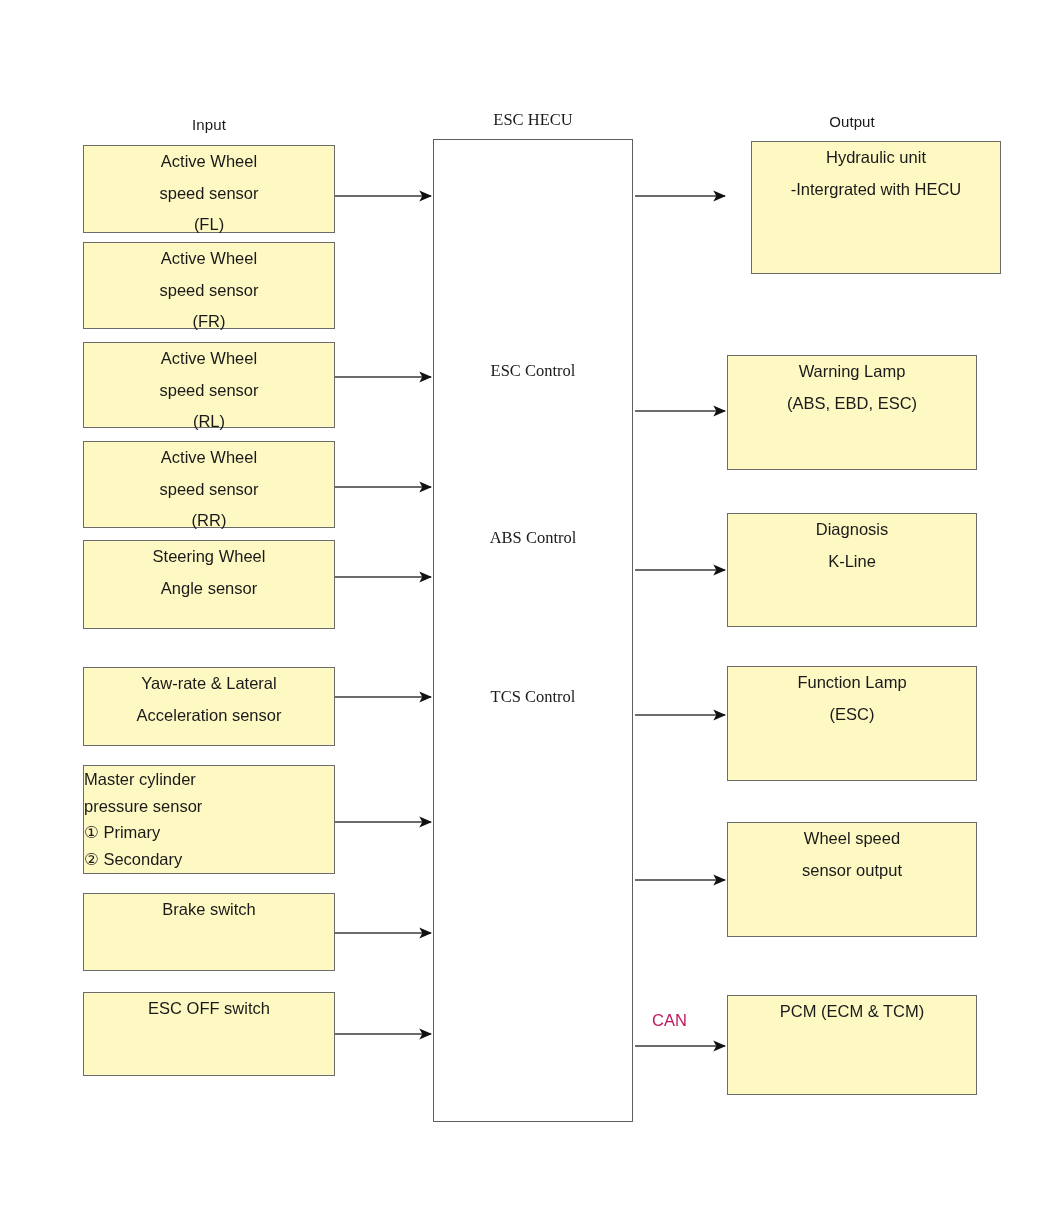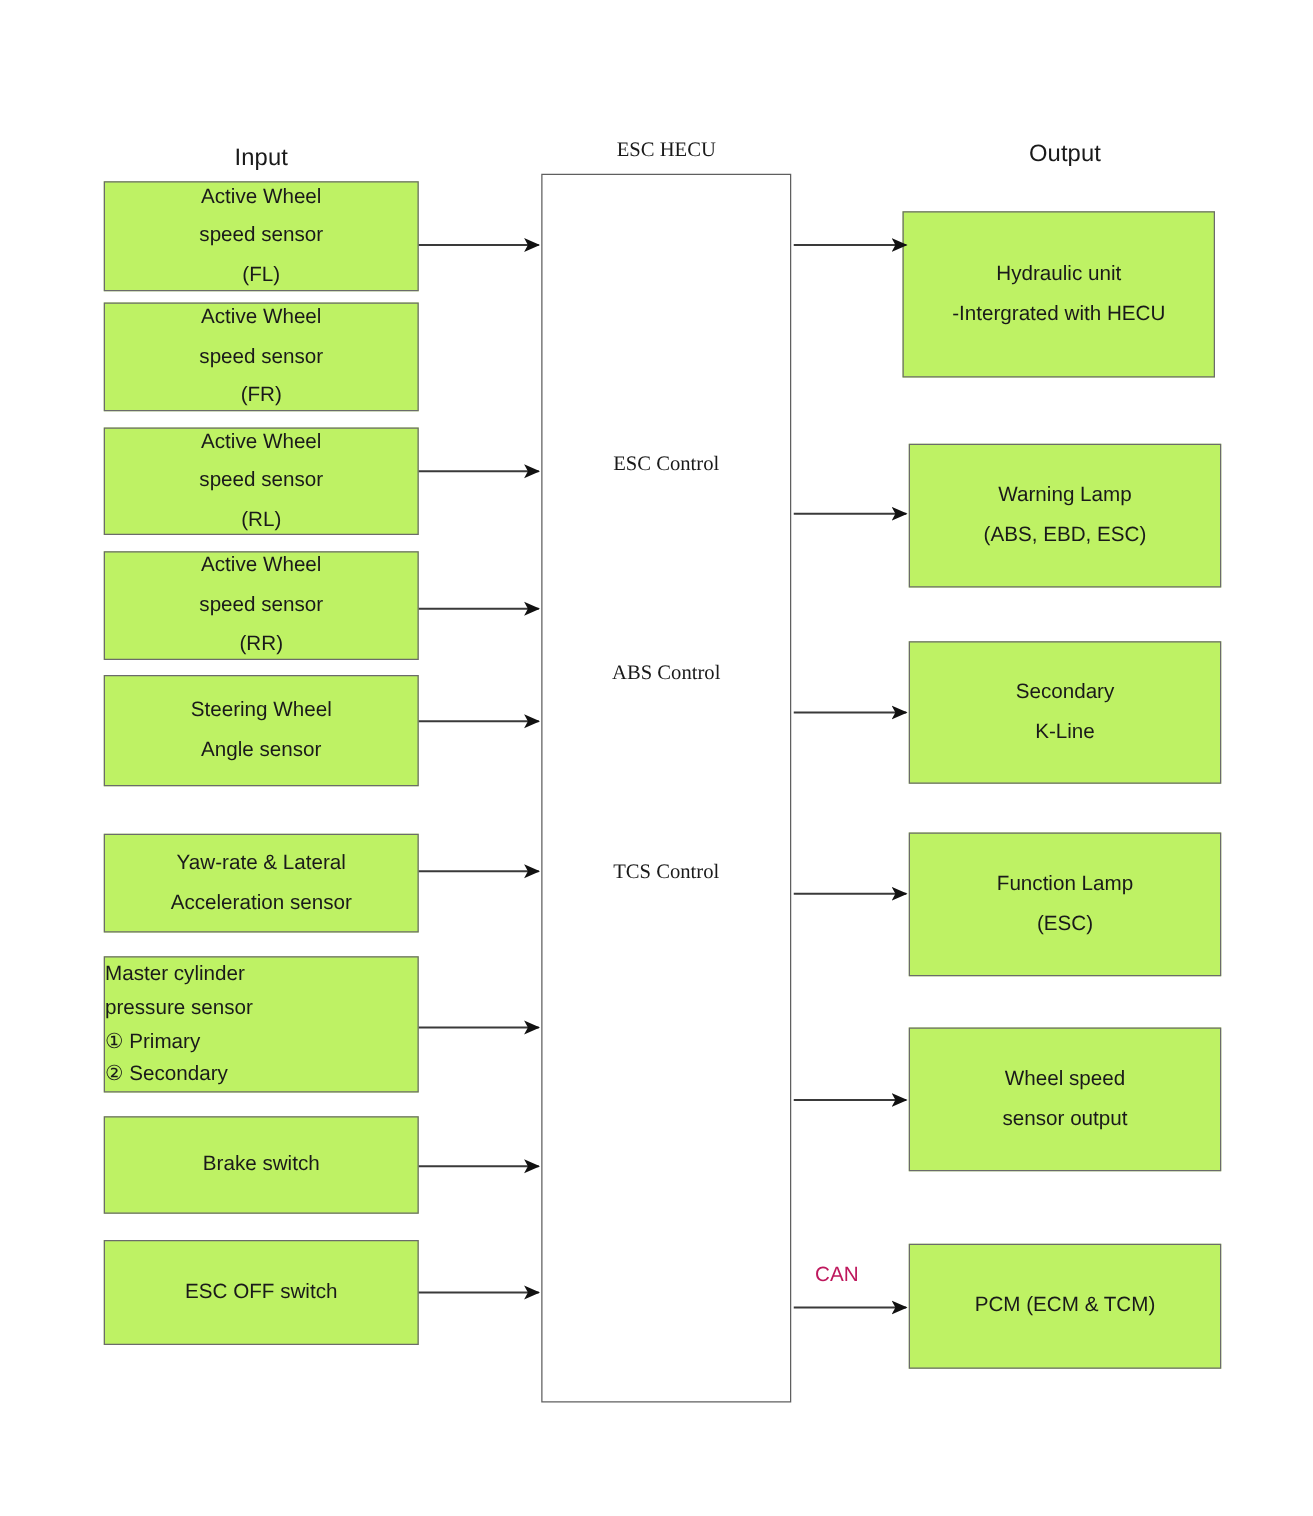--- a/index.html
+++ b/index.html
@@ -13,35 +13,34 @@
   }
   #canvas {
     position: relative;
     width: 1050px;
     height: 1213px;
     background: #ffffff;
     overflow: hidden;
   }
   .col-title {
     position: absolute;
-    font-size: 19px;
+    font-size: 15px;
     color: #1a1a1a;
     text-align: center;
     white-space: nowrap;
     letter-spacing: 0.1px;
   }
   .node {
     position: absolute;
     border: 1.6px solid #6b6b6b;
-    background: #bef264;
+    background: #fef9c3;
     box-sizing: border-box;
     display: flex;
     flex-direction: column;
     align-items: center;
-    justify-content: center;
     font-size: 16.5px;
     line-height: 1.92;
     color: #1a1a1a;
     text-align: center;
   }
   .node.left-align {
     align-items: flex-start;
     text-align: left;
     line-height: 1.62;
   }
@@ -142,32 +141,32 @@
   <div class="node" style="left:83px;top:992px;width:252px;height:84px;">
     <span class="ln">ESC OFF switch</span>
   </div>
 
   <div class="hecu"></div>
 
   <div class="hecu-label" style="top:361px;">ESC Control</div>
   <div class="hecu-label" style="top:528px;">ABS Control</div>
   <div class="hecu-label" style="top:687px;">TCS Control</div>
 
-  <div class="node" style="left:722px;top:141px;width:250px;height:133px;margin-top:28px;">
+  <div class="node" style="left:751px;top:141px;width:250px;height:133px;">
     <span class="ln">Hydraulic unit</span>
     <span class="ln">-Intergrated with HECU</span>
   </div>
 
   <div class="node" style="left:727px;top:355px;width:250px;height:115px;">
     <span class="ln">Warning Lamp</span>
     <span class="ln">(ABS, EBD, ESC)</span>
   </div>
 
   <div class="node" style="left:727px;top:513px;width:250px;height:114px;">
-    <span class="ln">Secondary</span>
+    <span class="ln">Diagnosis</span>
     <span class="ln">K-Line</span>
   </div>
 
   <div class="node" style="left:727px;top:822px;width:250px;height:115px;">
     <span class="ln">Wheel speed</span>
     <span class="ln">sensor output</span>
   </div>
 
   <div class="node" style="left:727px;top:666px;width:250px;height:115px;">
     <span class="ln">Function Lamp</span>

